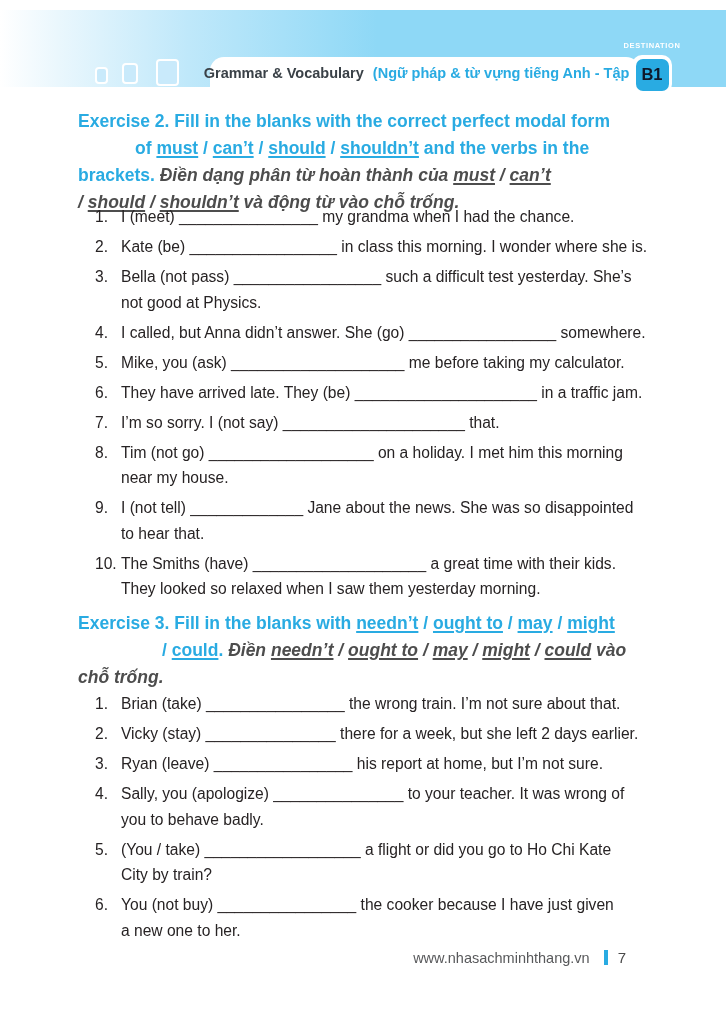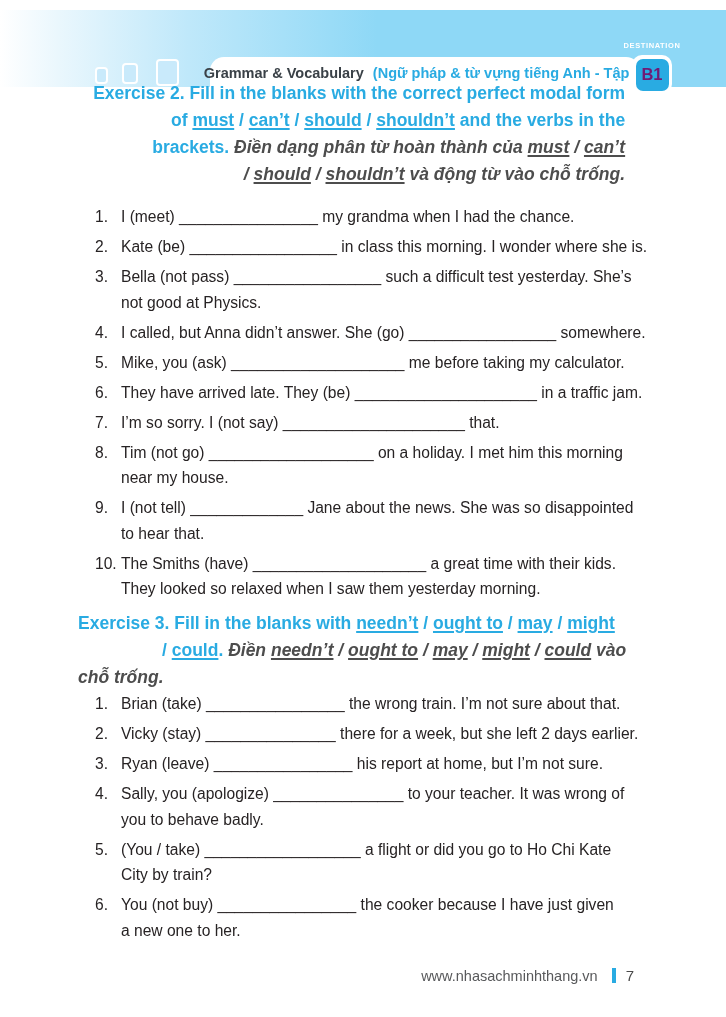--- a/index.html
+++ b/index.html
@@ -14,48 +14,48 @@
   .title-en{font-weight:bold;font-size:14.5px;color:var(--title_dark);}
   .title-vi{font-weight:bold;font-size:14.5px;color:var(--accent);}
   .sq{position:absolute;background:var(--square);border:2px solid #fff;border-radius:4px;box-sizing:border-box;}
   .sq1{left:95px;top:67px;width:13px;height:17px;}
   .sq2{left:122px;top:63px;width:16px;height:21px;}
   .sq3{left:156px;top:59px;width:23px;height:27px;}
   .dest{position:absolute;left:612px;top:41px;width:80px;text-align:center;color:#fff;
         font-size:7.5px;font-weight:bold;letter-spacing:.6px;}
   .badge{position:absolute;left:632px;top:55px;width:40px;height:39px;background:#fff;border-radius:10px;
         display:flex;align-items:center;justify-content:center;}
-  .badge-in{width:33px;height:32px;background:var(--accent);border-radius:7px;color:#701a75;font-weight:bold;
+  .badge-in{width:33px;height:32px;background:var(--accent);border-radius:7px;color:#0f172a;font-weight:bold;
         font-size:16.5px;display:flex;align-items:center;justify-content:center;}
 
   
   .h2{position:absolute;font-weight:bold;font-size:17.5px;line-height:27px;}
   .h2 .hl{white-space:pre;}
   .seg-en{color:var(--accent);}
   .seg-vi{color:var(--vi_text);font-style:italic;}
   .u{text-decoration:underline;text-decoration-thickness:1.5px;text-underline-offset:2px;}
-  .ex2h{left:78px;top:80px;text-align:right;}
-  .ex2h .hl:nth-child(2){margin-left:93px;}
+  .ex2h{left:78px;top:108px;}
+  .ex2h .hl:nth-child(2){margin-left:57px;}
   .ex2h .hl:nth-child(3){}
   .ex2h .hl:nth-child(4){}
   .ex3h{left:78px;top:610px;}
   .ex3h .hl:nth-child(2){margin-left:84px;}
   .ex3h .hl:nth-child(3){}
 
   
   .list{position:absolute;left:95px;width:580px;font-size:15.6px;line-height:25.5px;color:var(--body_text);}
   .ex2list{top:204px;}
   .ex3list{top:691px;}
   .item{display:flex;margin-bottom:4.5px;}
   .item .num{flex:0 0 26px;}
   .item .itext{flex:1;}
   .il{white-space:pre;}
 
   
-  .footer{position:absolute;right:92px;top:949px;display:flex;align-items:center;margin-top:18px;}
+  .footer{position:absolute;right:100px;top:949px;display:flex;align-items:center;}
   .furl{color:var(--footer_gray);font-size:14.5px;}
   .fbar{width:4px;height:15px;background:var(--accent);margin:0 10px 0 14px;}
   .fnum{color:#4a4a4a;font-size:15px;}
 </style>
 </head>
 <body>
 
 <div class="page">
 
   <div class="band"></div>

